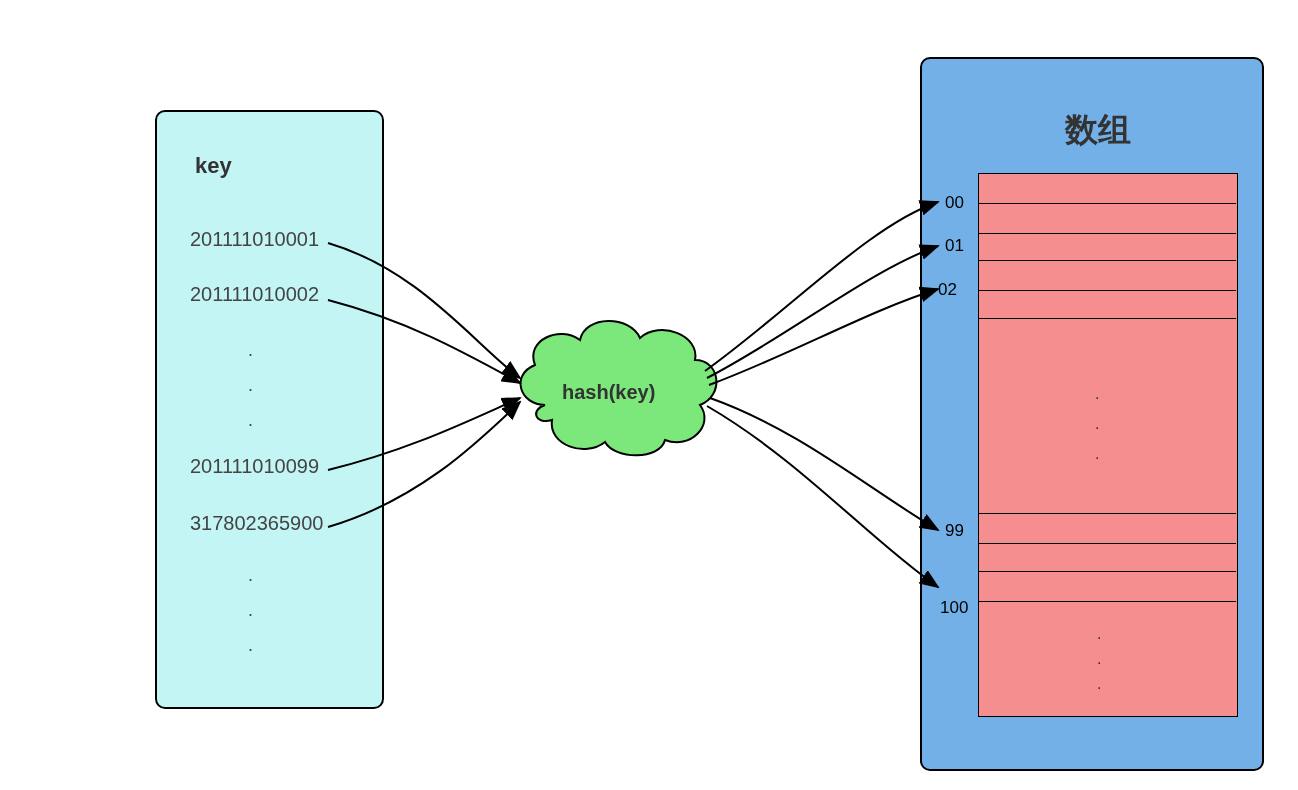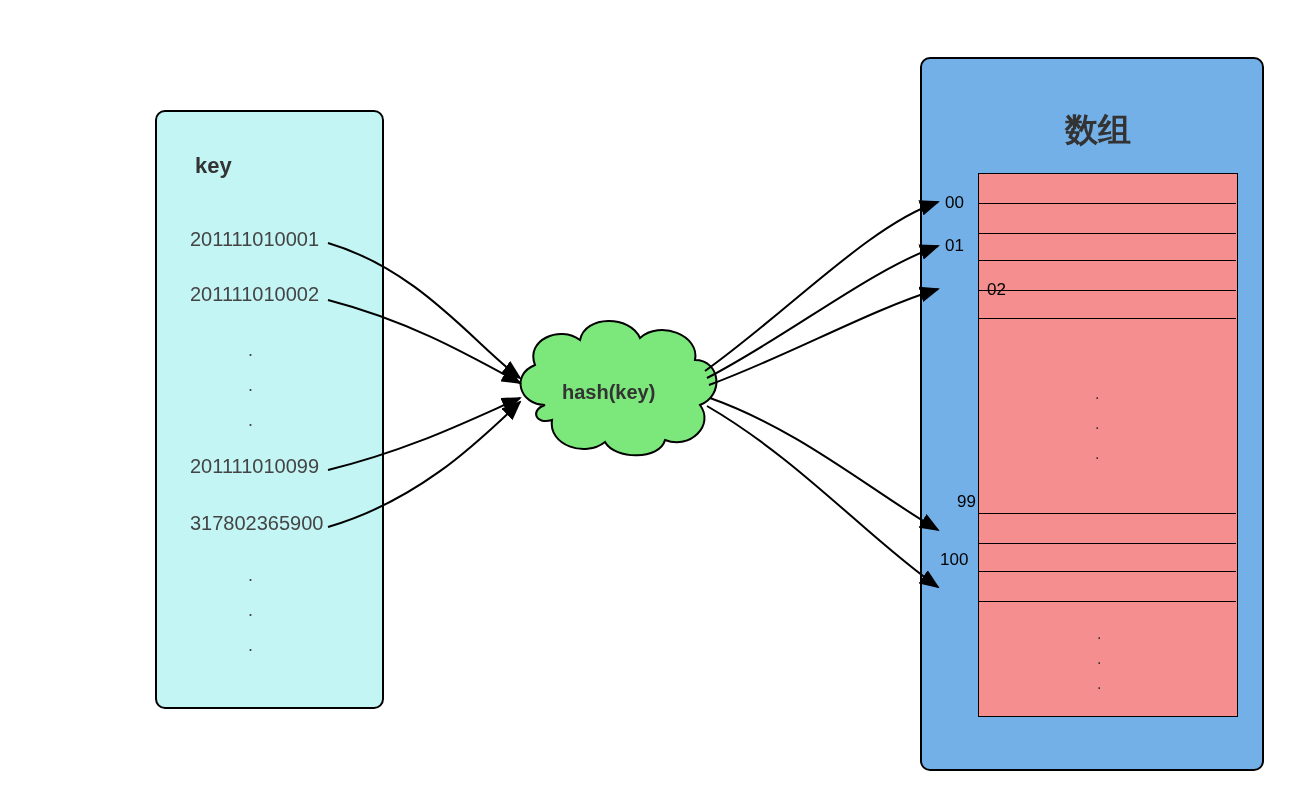--- a/index.html
+++ b/index.html
@@ -126,23 +126,23 @@
 <div class="array-row" style="top:260px;"></div>
 <div class="array-row" style="top:290px;"></div>
 <div class="array-row" style="top:318px;"></div>
 <div class="array-row" style="top:513px;"></div>
 <div class="array-row" style="top:543px;"></div>
 <div class="array-row" style="top:571px;"></div>
 <div class="array-row" style="top:601px;"></div>
 
 <div class="idx-label" style="left:945px; top:193px;">00</div>
 <div class="idx-label" style="left:945px; top:236px;">01</div>
-<div class="idx-label" style="left:987px; top:280px;">02</div>
-<div class="idx-label" style="left:945px; top:492px;margin-left:12px;">99</div>
-<div class="idx-label" style="left:940px; top:550px;">100</div>
+<div class="idx-label" style="left:938px; top:280px;">02</div>
+<div class="idx-label" style="left:945px; top:521px;">99</div>
+<div class="idx-label" style="left:940px; top:598px;">100</div>
 
 <div class="arr-dot" style="left:1095px; top:385px;">.</div>
 <div class="arr-dot" style="left:1095px; top:415px;">.</div>
 <div class="arr-dot" style="left:1095px; top:445px;">.</div>
 
 <div class="arr-dot" style="left:1097px; top:625px;">.</div>
 <div class="arr-dot" style="left:1097px; top:650px;">.</div>
 <div class="arr-dot" style="left:1097px; top:675px;">.</div>
 
 <svg width="1298" height="790">

